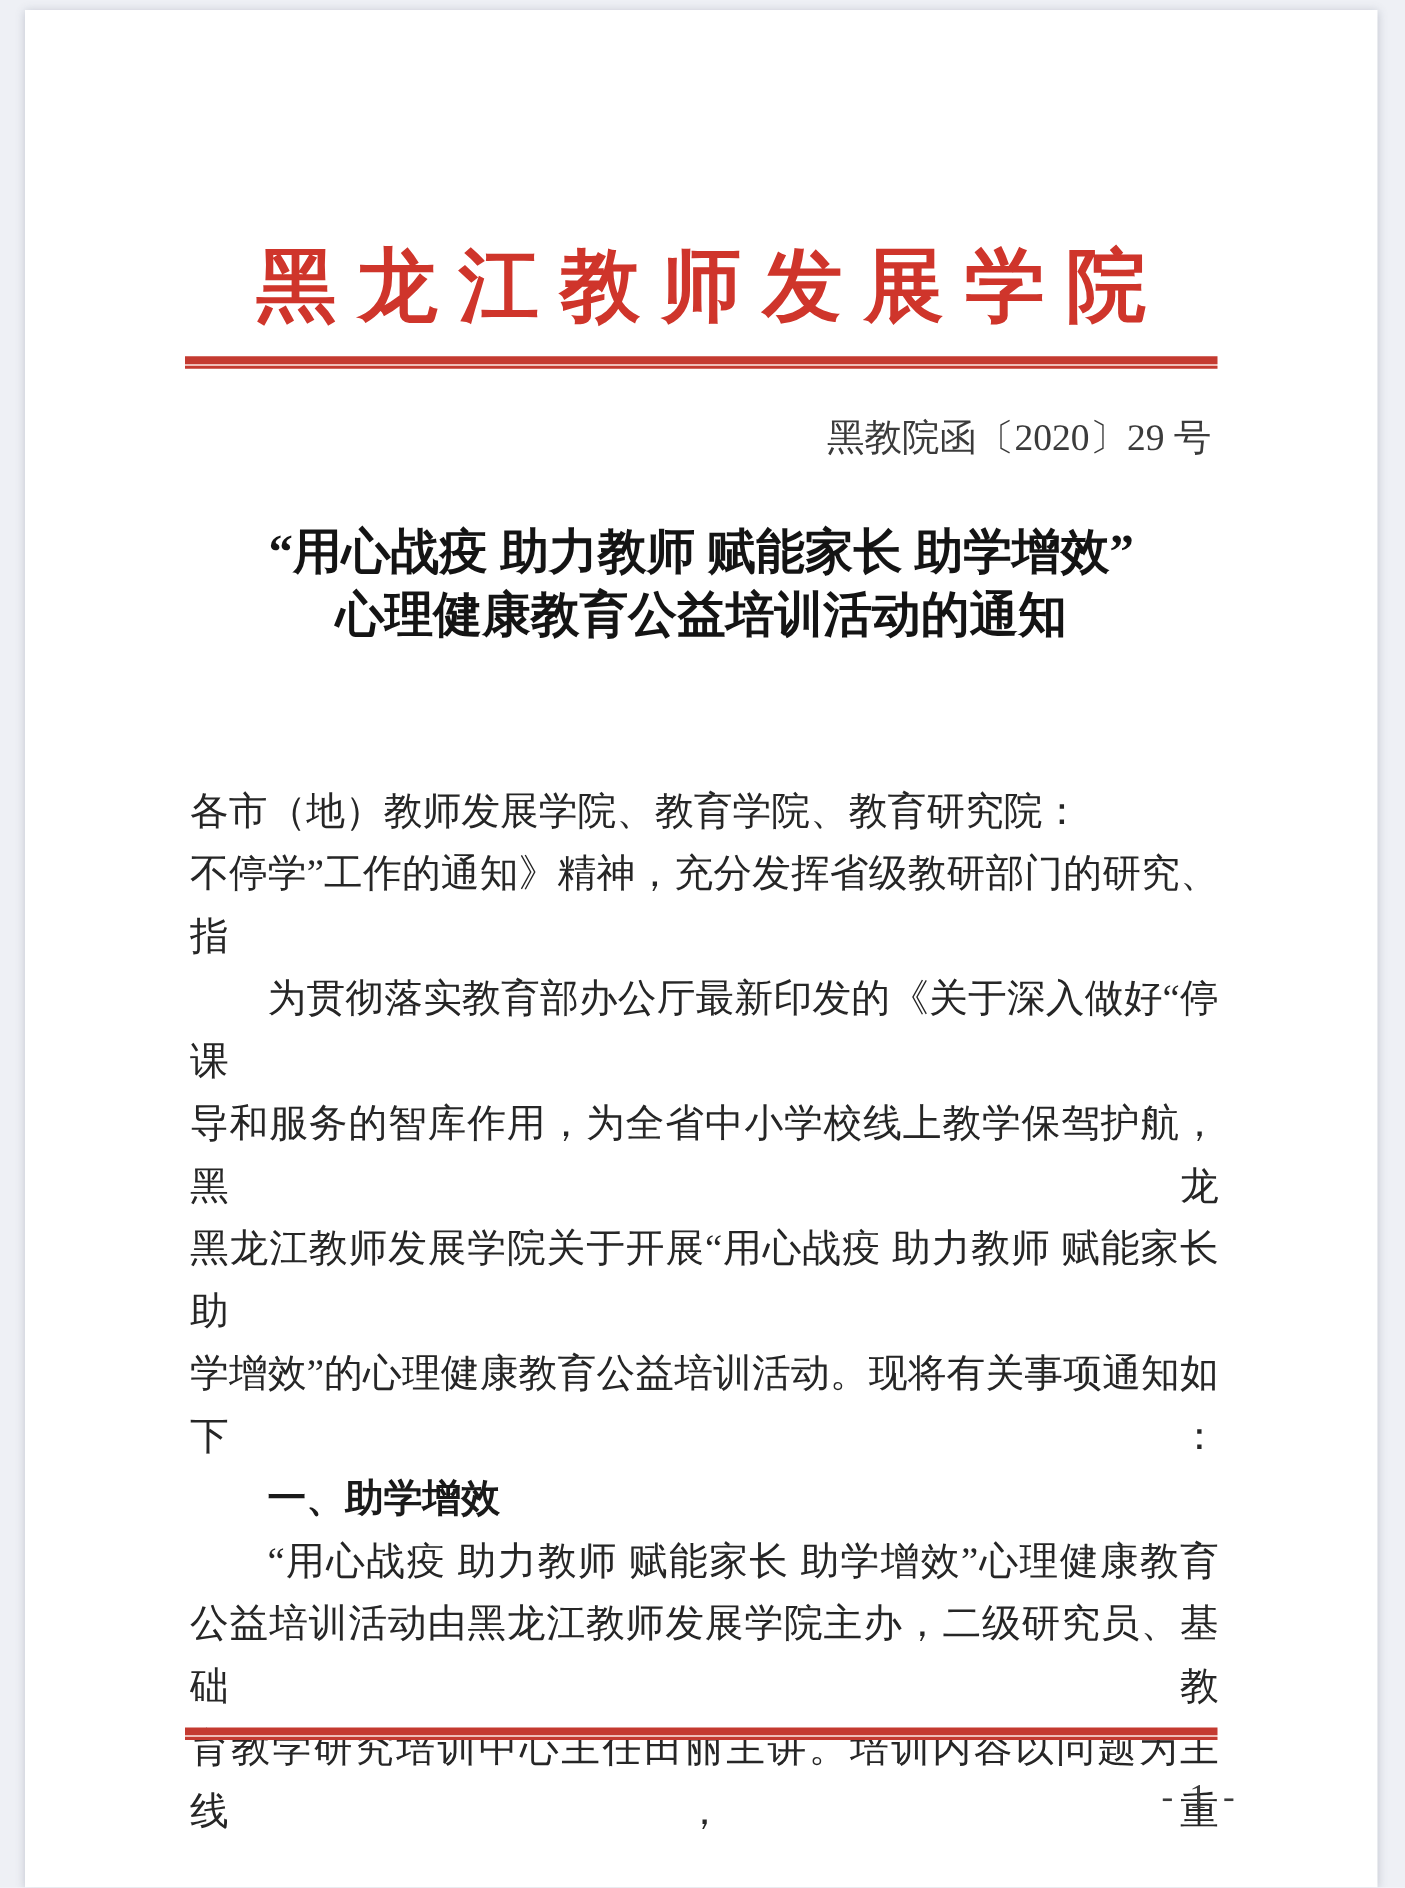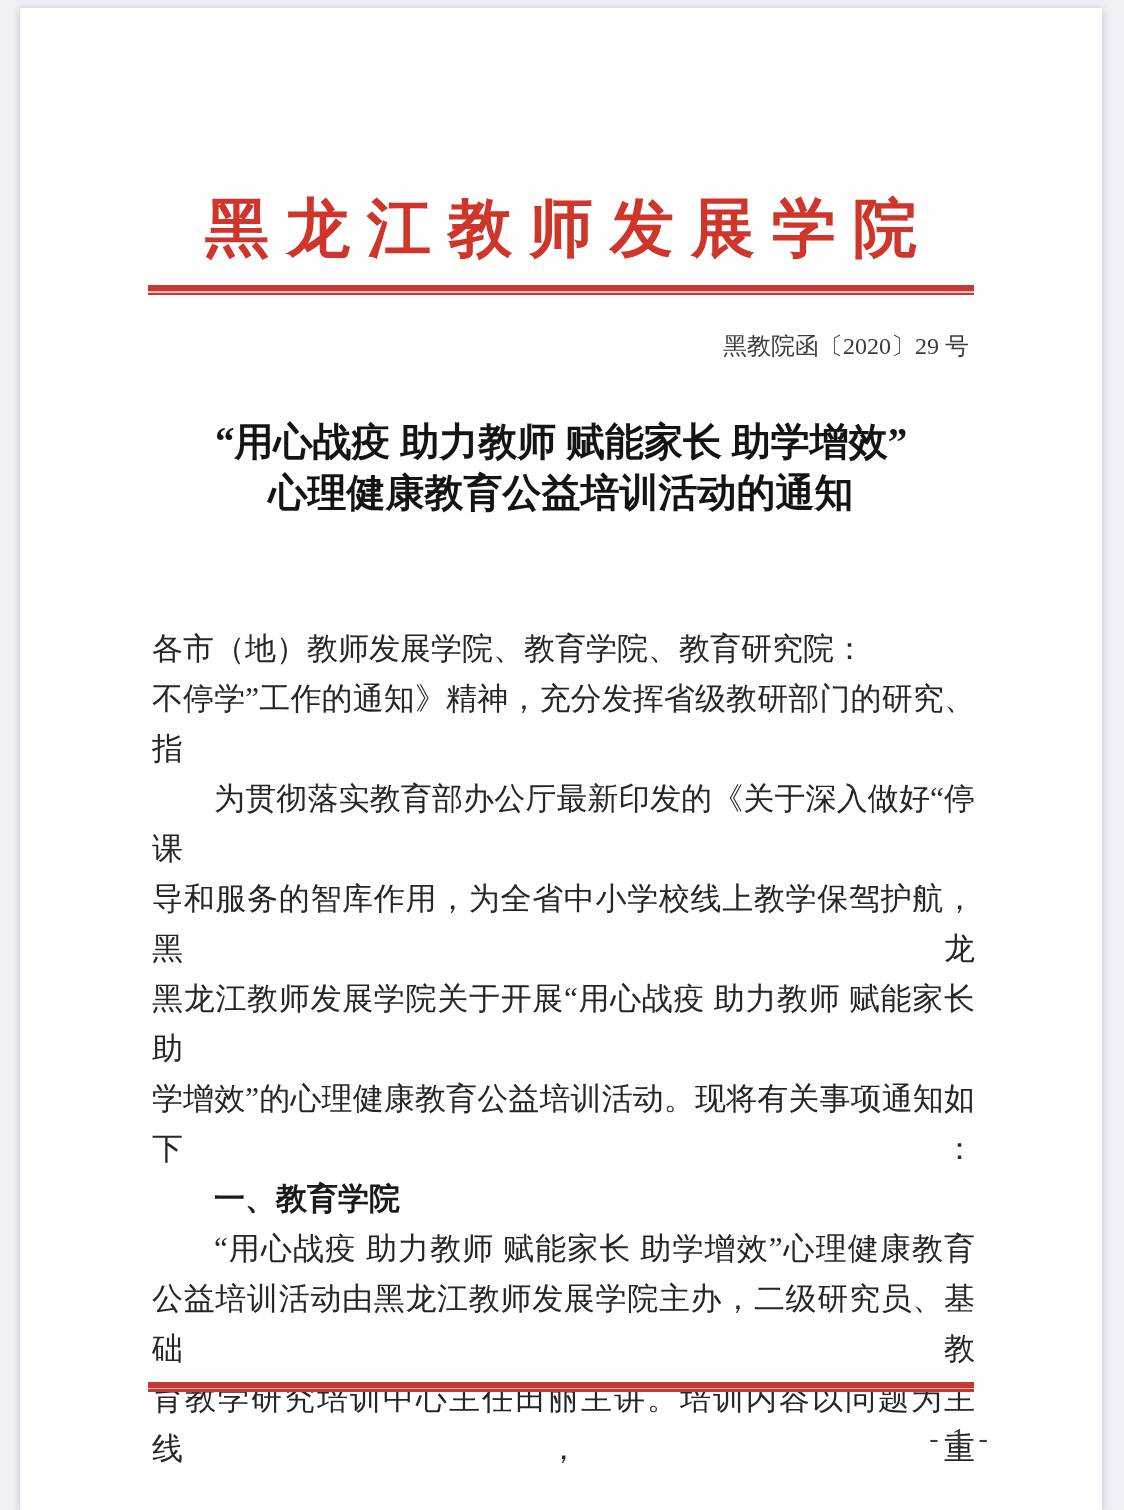--- a/index.html
+++ b/index.html
@@ -51,21 +51,21 @@
       #eebcb6 6px, #eebcb6 7.5px,
       #c43a30 7.5px, #c43a30 10px
     );
   }
   .rule-top { top: 277px; }
   .rule-bottom { top: 1374px; }
   .doc-number {
     position: absolute;
     top: 322px;
     right: 133px;
-    font-size: 24px;
+    font-size: 30px;
     color: #3b3b3b;
     white-space: nowrap;
   }
   .notice-title {
     position: absolute;
     top: 408px;
     left: 128px;
     width: 826px;
     text-align: center;
     font-size: 39px;
@@ -123,21 +123,21 @@
       <div>心理健康教育公益培训活动的通知</div>
     </div>
 
     <div class="body-text">
       <div class="body-line">各市（地）教师发展学院、教育学院、教育研究院：</div>
       <div class="body-line j">不停学”工作的通知》精神，充分发挥省级教研部门的研究、指</div>
       <div class="body-line j ind">为贯彻落实教育部办公厅最新印发的《关于深入做好“停课</div>
       <div class="body-line j">导和服务的智库作用，为全省中小学校线上教学保驾护航，黑龙</div>
       <div class="body-line j">黑龙江教师发展学院关于开展“用心战疫 助力教师 赋能家长 助</div>
       <div class="body-line j">学增效”的心理健康教育公益培训活动。现将有关事项通知如下：</div>
-      <div class="body-line heading">一、教育学院</div>
+      <div class="body-line heading">一、助学增效</div>
       <div class="body-line j ind">“用心战疫 助力教师 赋能家长 助学增效”心理健康教育</div>
       <div class="body-line j">公益培训活动由黑龙江教师发展学院主办，二级研究员、基础教</div>
       <div class="body-line j">育教学研究培训中心主任田丽主讲。培训内容以问题为主线，重</div>
 
     </div>
 
     <div class="rule-red rule-bottom"></div>
 
     <div class="page-number">- 1 -</div>
 

